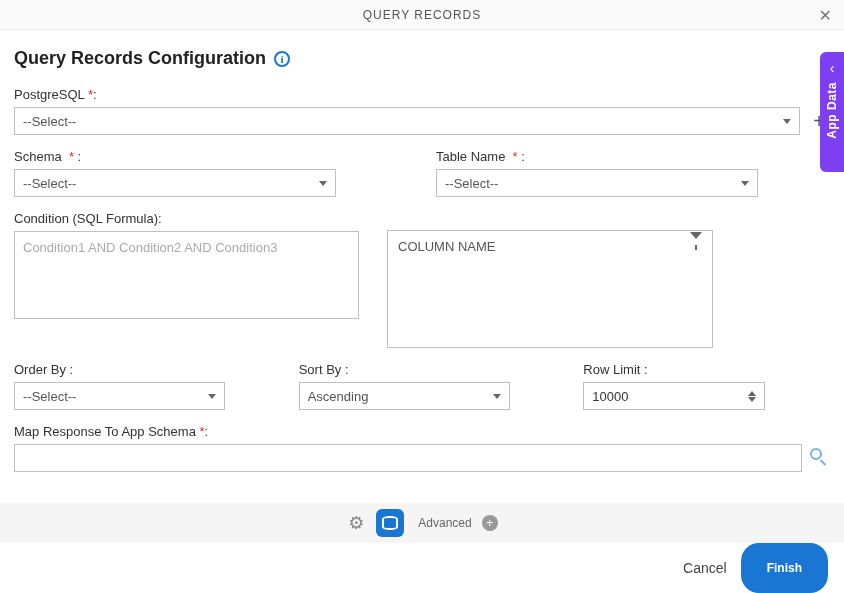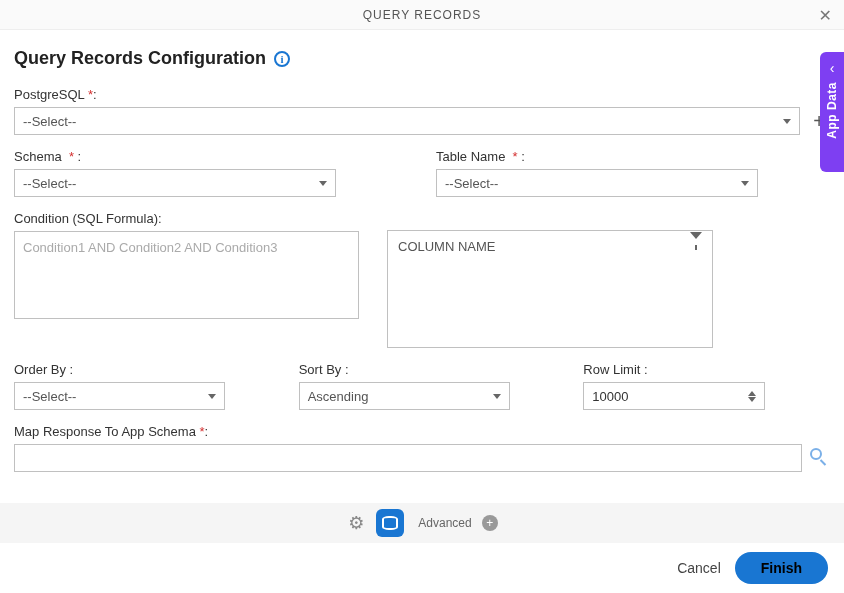--- a/index.html
+++ b/index.html
@@ -268,21 +268,20 @@
       align-items: center;
       justify-content: center;
       font-size: 12px;
       cursor: pointer;
     }
     .footer {
       position: absolute;
       left: 0; right: 0; bottom: 0;
       height: 50px;
       display: flex;
-      align-items: center;
       justify-content: flex-end;
       gap: 14px;
       padding: 0 16px;
       background: #fff;
     }
     .btn-text {
       background: none;
       border: none;
       color: #444;
       font-size: 14px;
@@ -295,22 +294,22 @@
       padding: 7px 26px;
       font-size: 14px;
       color: #444;
       cursor: pointer;
     }
     .btn-primary {
       background: #1976d2;
       border: none;
       border-radius: 18px;
       padding: 8px 26px;
-      font-size: 14px;
-      color: #000000;
+      font-size: 12px;
+      color: #ffffff;
       font-weight: bold;
       cursor: pointer;
     }
     .side-tab {
       position: absolute;
       right: 0;
       top: 52px;
       width: 24px;
       height: 120px;
       background: #7e3ff2;

